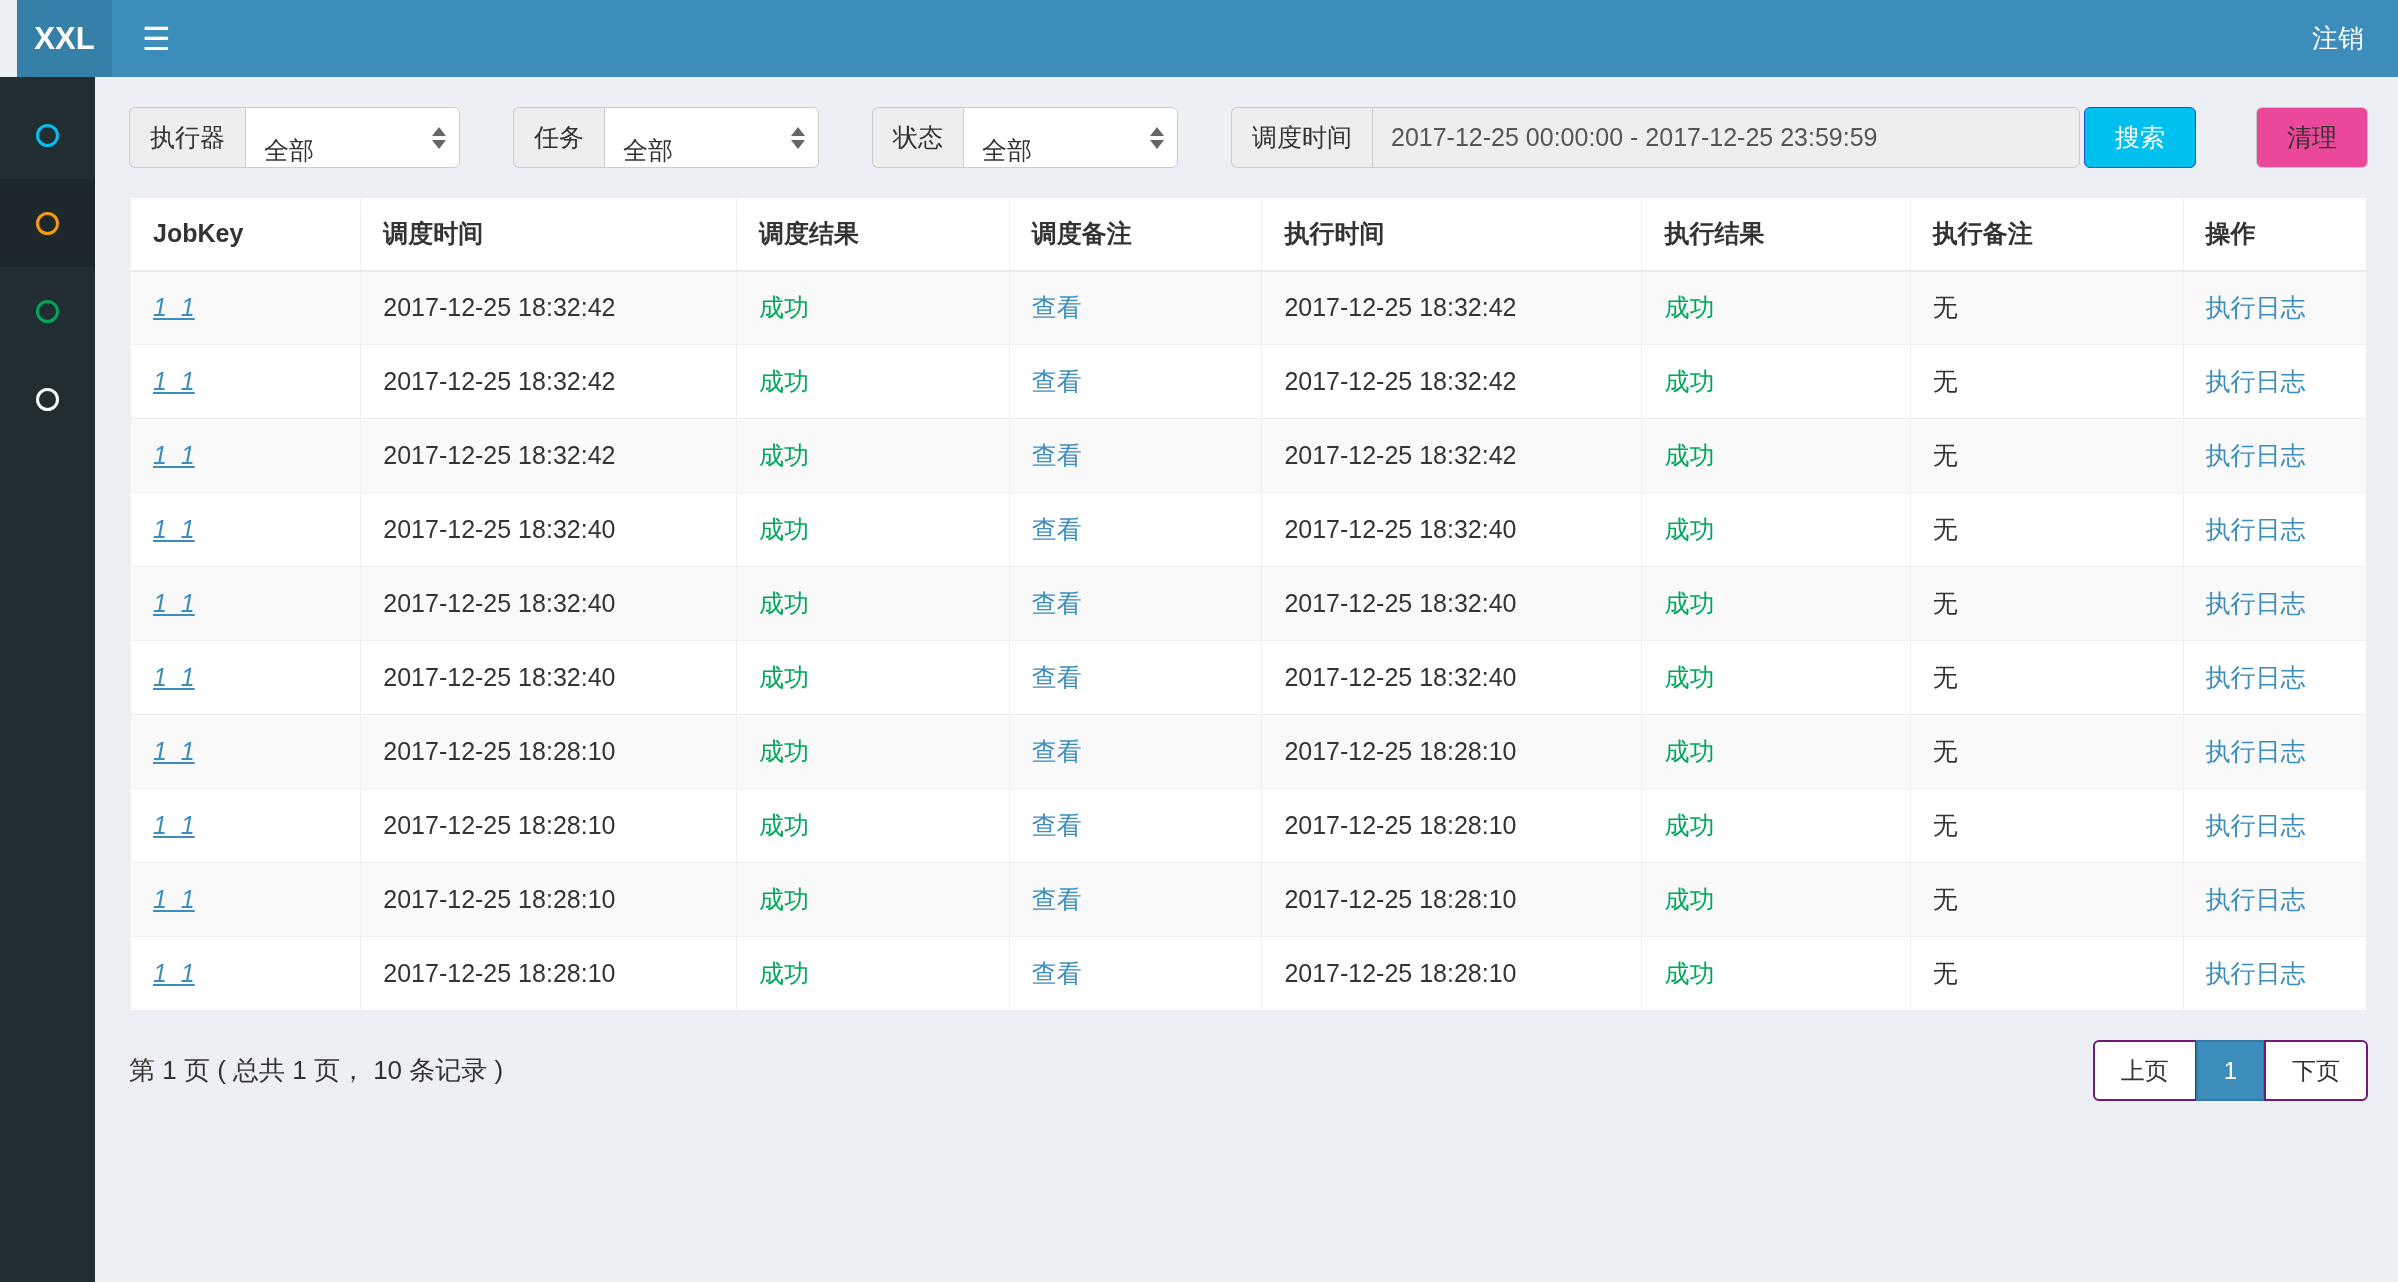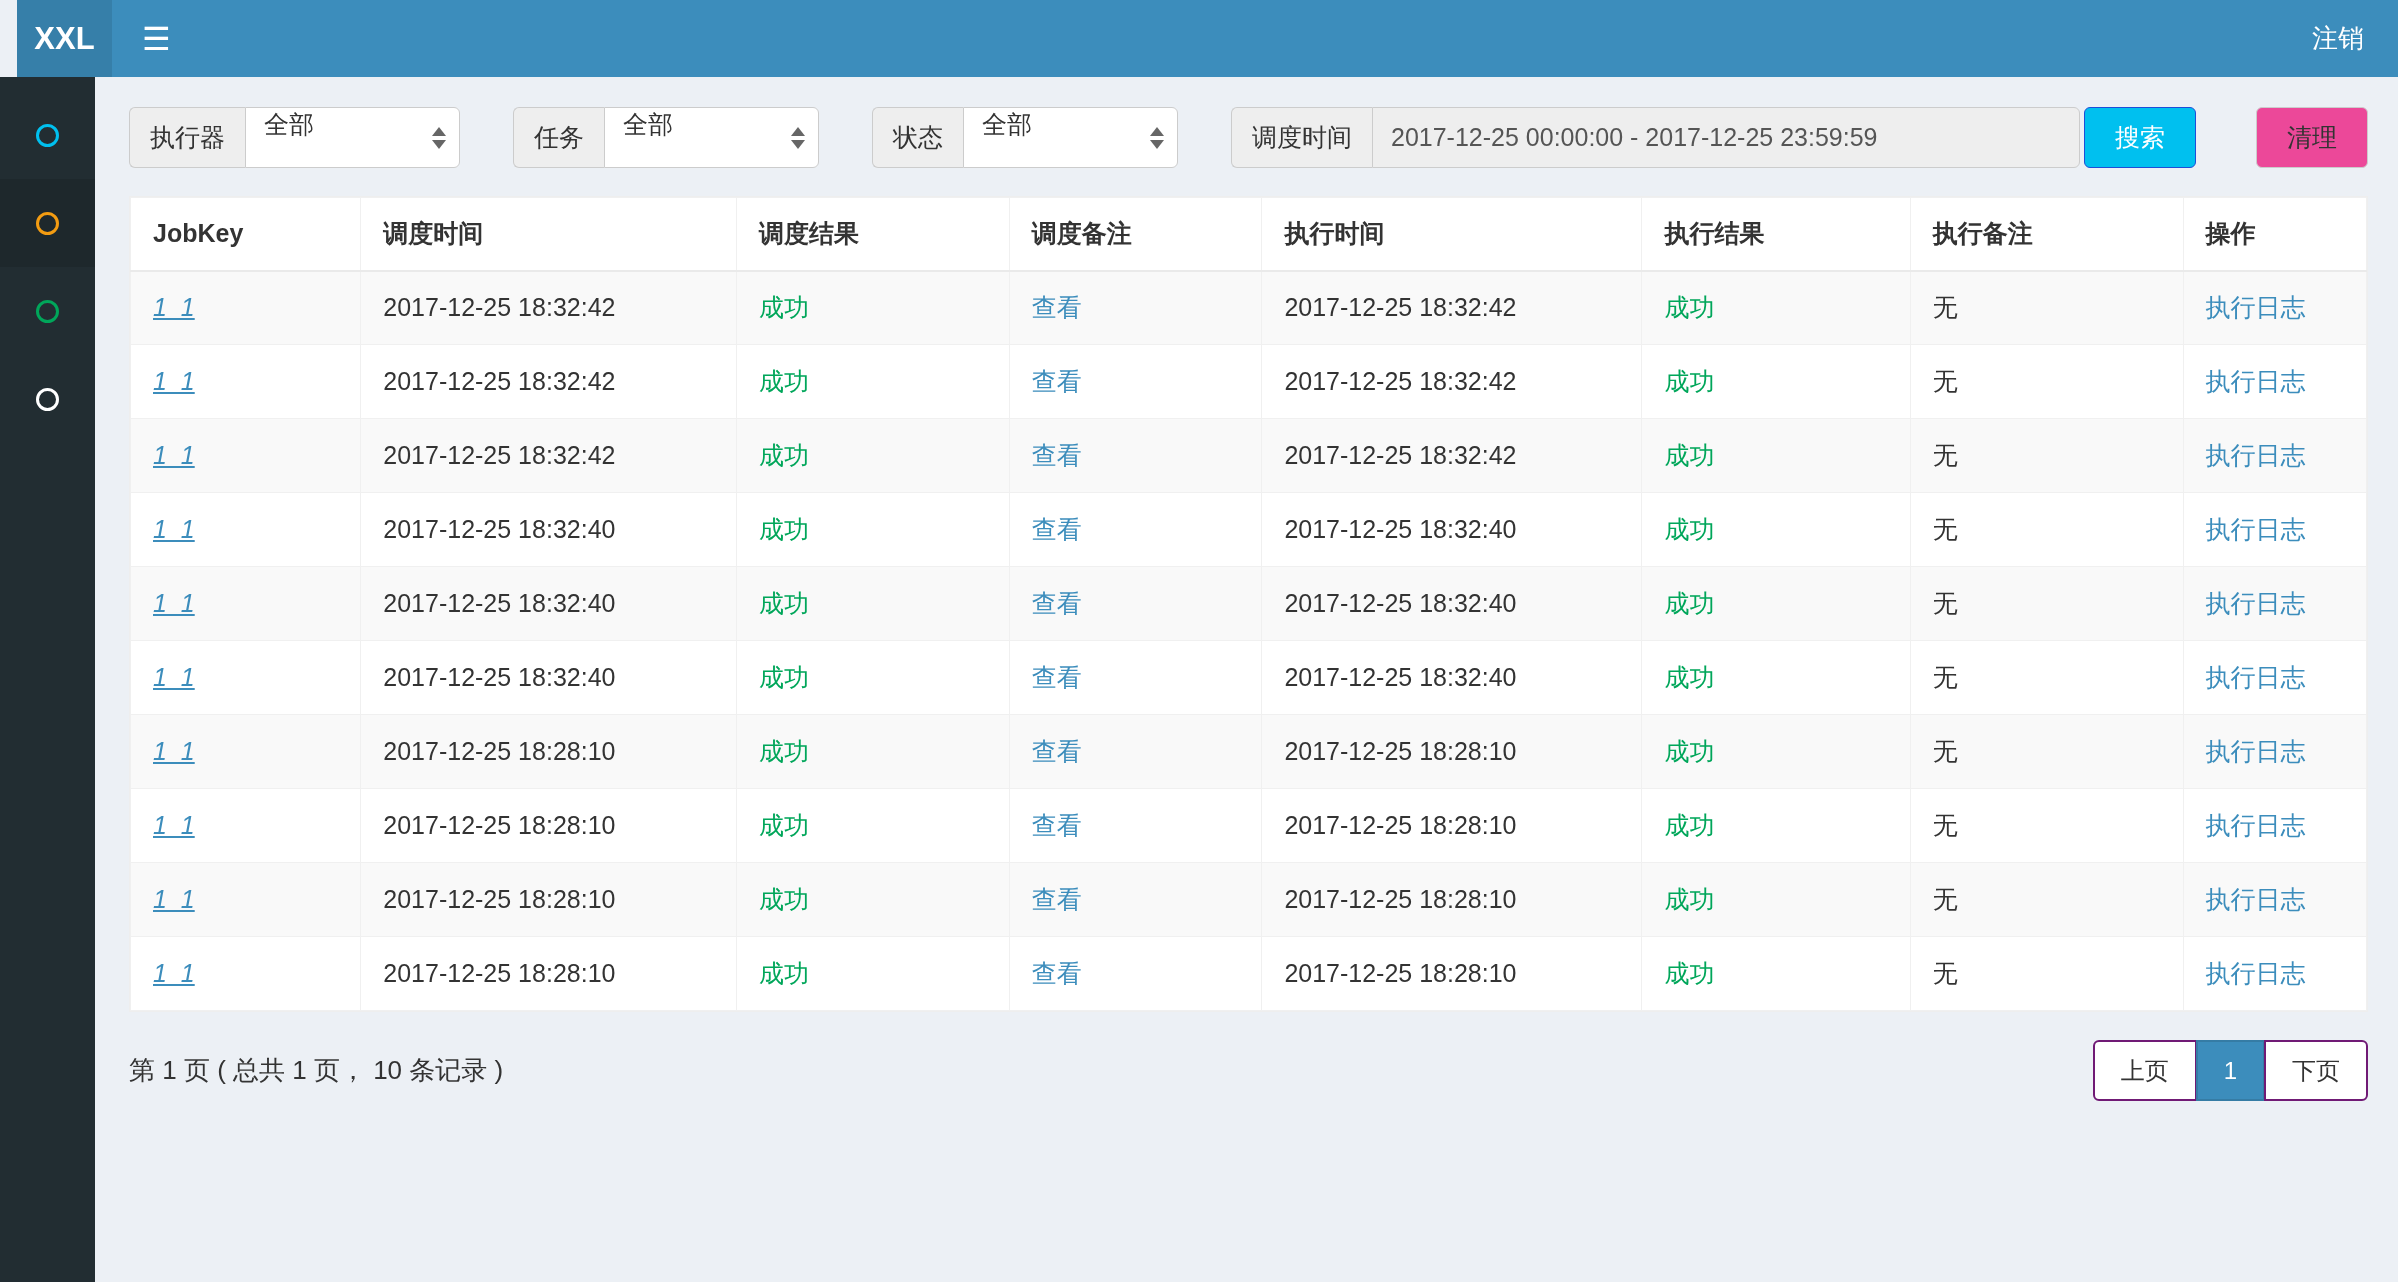--- a/index.html
+++ b/index.html
@@ -43,21 +43,21 @@
   .filter-row { display: flex; align-items: center; margin-top: 32px; }
   .input-group { display: flex; height: 61px; }
   .input-group + .input-group { margin-left: 53px; }
   .ig-addon {
     background: #eee; border: 1px solid #ccc; border-right: 0;
     border-radius: 6px 0 0 6px; display: flex; align-items: center;
     padding: 0 20px; font-size: 25px; color: #333; white-space: nowrap;
   }
   .select-box {
     position: relative; border: 1px solid #ccc; border-radius: 0 6px 6px 0;
-    background: #fff; width: 215px; display: flex; align-items: flex-start;
+    background: #fff; width: 215px; display: flex; align-items: flex-end;
     padding: 0 44px 0 18px; font-size: 25px; color: #333; cursor: pointer;
   }
   .select-arrows { position: absolute; right: 13px; top: 50%; transform: translateY(-50%); display: flex; flex-direction: column; }
   .select-arrows .arr-up { width: 0; height: 0; border-left: 7px solid transparent; border-right: 7px solid transparent; border-bottom: 9px solid #666; margin-bottom: 4px; }
   .select-arrows .arr-down { width: 0; height: 0; border-left: 7px solid transparent; border-right: 7px solid transparent; border-top: 9px solid #666; }
   .time-input {
     width: 708px; border: 1px solid #ccc; border-radius: 0 6px 6px 0;
     background: #eee; color: #555; font-size: 25px; padding: 0 18px;
     font-family: "Liberation Sans", sans-serif; outline: none; cursor: pointer;
   }

